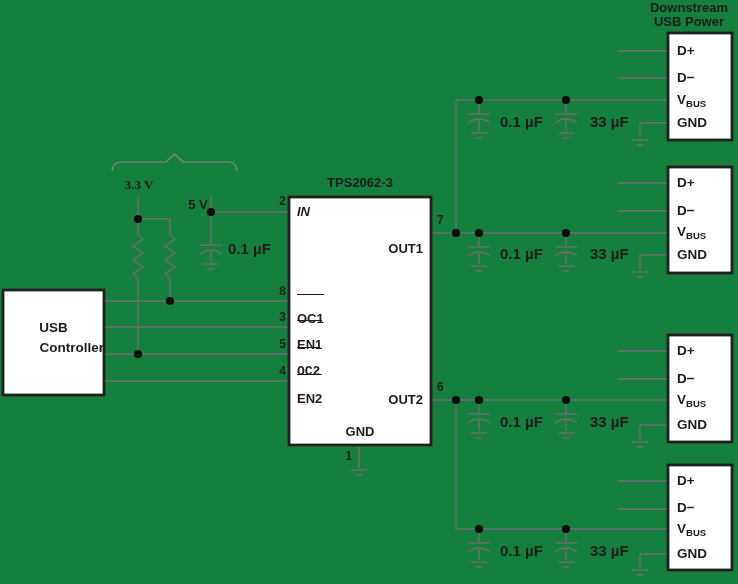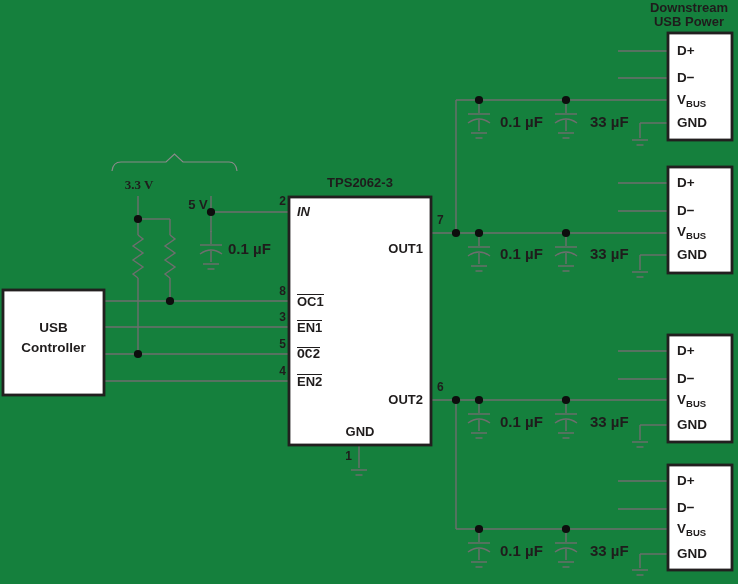--- a/index.html
+++ b/index.html
@@ -13,21 +13,21 @@
   .sym{stroke:var(--wire);stroke-width:1.4;fill:none;}
   .box{stroke:var(--outline);stroke-width:2.8;fill:#fff;}
   .dot{fill:#0d0d0d;stroke:none;}
   .brace{stroke:#8a8a8a;stroke-width:1.2;fill:none;}
   .lbl{position:absolute;font-weight:700;font-size:13px;line-height:14px;color:var(--text);white-space:nowrap;}
   .s135{font-size:13.5px;line-height:16px;}
   .s12{font-size:12px;line-height:13px;}
   .s125{font-size:15px;line-height:13px;}
   .ctr{text-align:center;}
   .rt{text-align:right;}
-  .ov{display:inline-block;border-top:1.5px solid var(--text);padding-top:1px;line-height:12px;}
+  .ov{display:inline-block;border-top:1.5px solid var(--text);padding-top:18px;line-height:12px;}
   .sub{font-size:9.5px;vertical-align:-3px;letter-spacing:0;}
 </style>
 </head>
 <body>
 
 <div id="canvas">
 
   <svg width="738" height="584" viewBox="0 0 738 584">
     <defs>
       <g id="cap-sym">
@@ -141,21 +141,21 @@
     <span style="display:block;">Downstream</span>
     <span style="display:block;">USB Power</span>
   </div>
 
   <div class="lbl ctr" style="left:114px;top:178px;width:50px;font-family:Liberation Serif, serif;">3.3 V</div>
   <div class="lbl ctr" style="left:175px;top:178px;width:46px;margin-top:20px;">5 V</div>
   <div class="lbl s125" style="left:228px;top:242px;">0.1 µF</div>
 
   <div class="lbl ctr s135" style="left:3px;top:318px;width:101px;line-height:20px;">
     <span style="display:block;">USB</span>
-    <span style="display:block;">Controller</span>
+    <span style="display:block;text-align:right;">Controller</span>
   </div>
 
   <div class="lbl ctr" style="left:299px;top:176px;width:122px;">TPS2062-3</div>
   <div class="lbl" style="left:297px;top:205px;font-style:italic;">IN</div>
   <div class="lbl" style="left:297px;top:294px;"><span class="ov">OC1</span></div>
   <div class="lbl" style="left:297px;top:320px;"><span class="ov">EN1</span></div>
   <div class="lbl" style="left:297px;top:347px;font-family:Liberation Mono, monospace;"><span class="ov">OC2</span></div>
   <div class="lbl" style="left:297px;top:374px;"><span class="ov">EN2</span></div>
   <div class="lbl rt" style="left:351px;top:226px;width:72px;margin-top:16px;">OUT1</div>
   <div class="lbl rt" style="left:351px;top:393px;width:72px;">OUT2</div>

